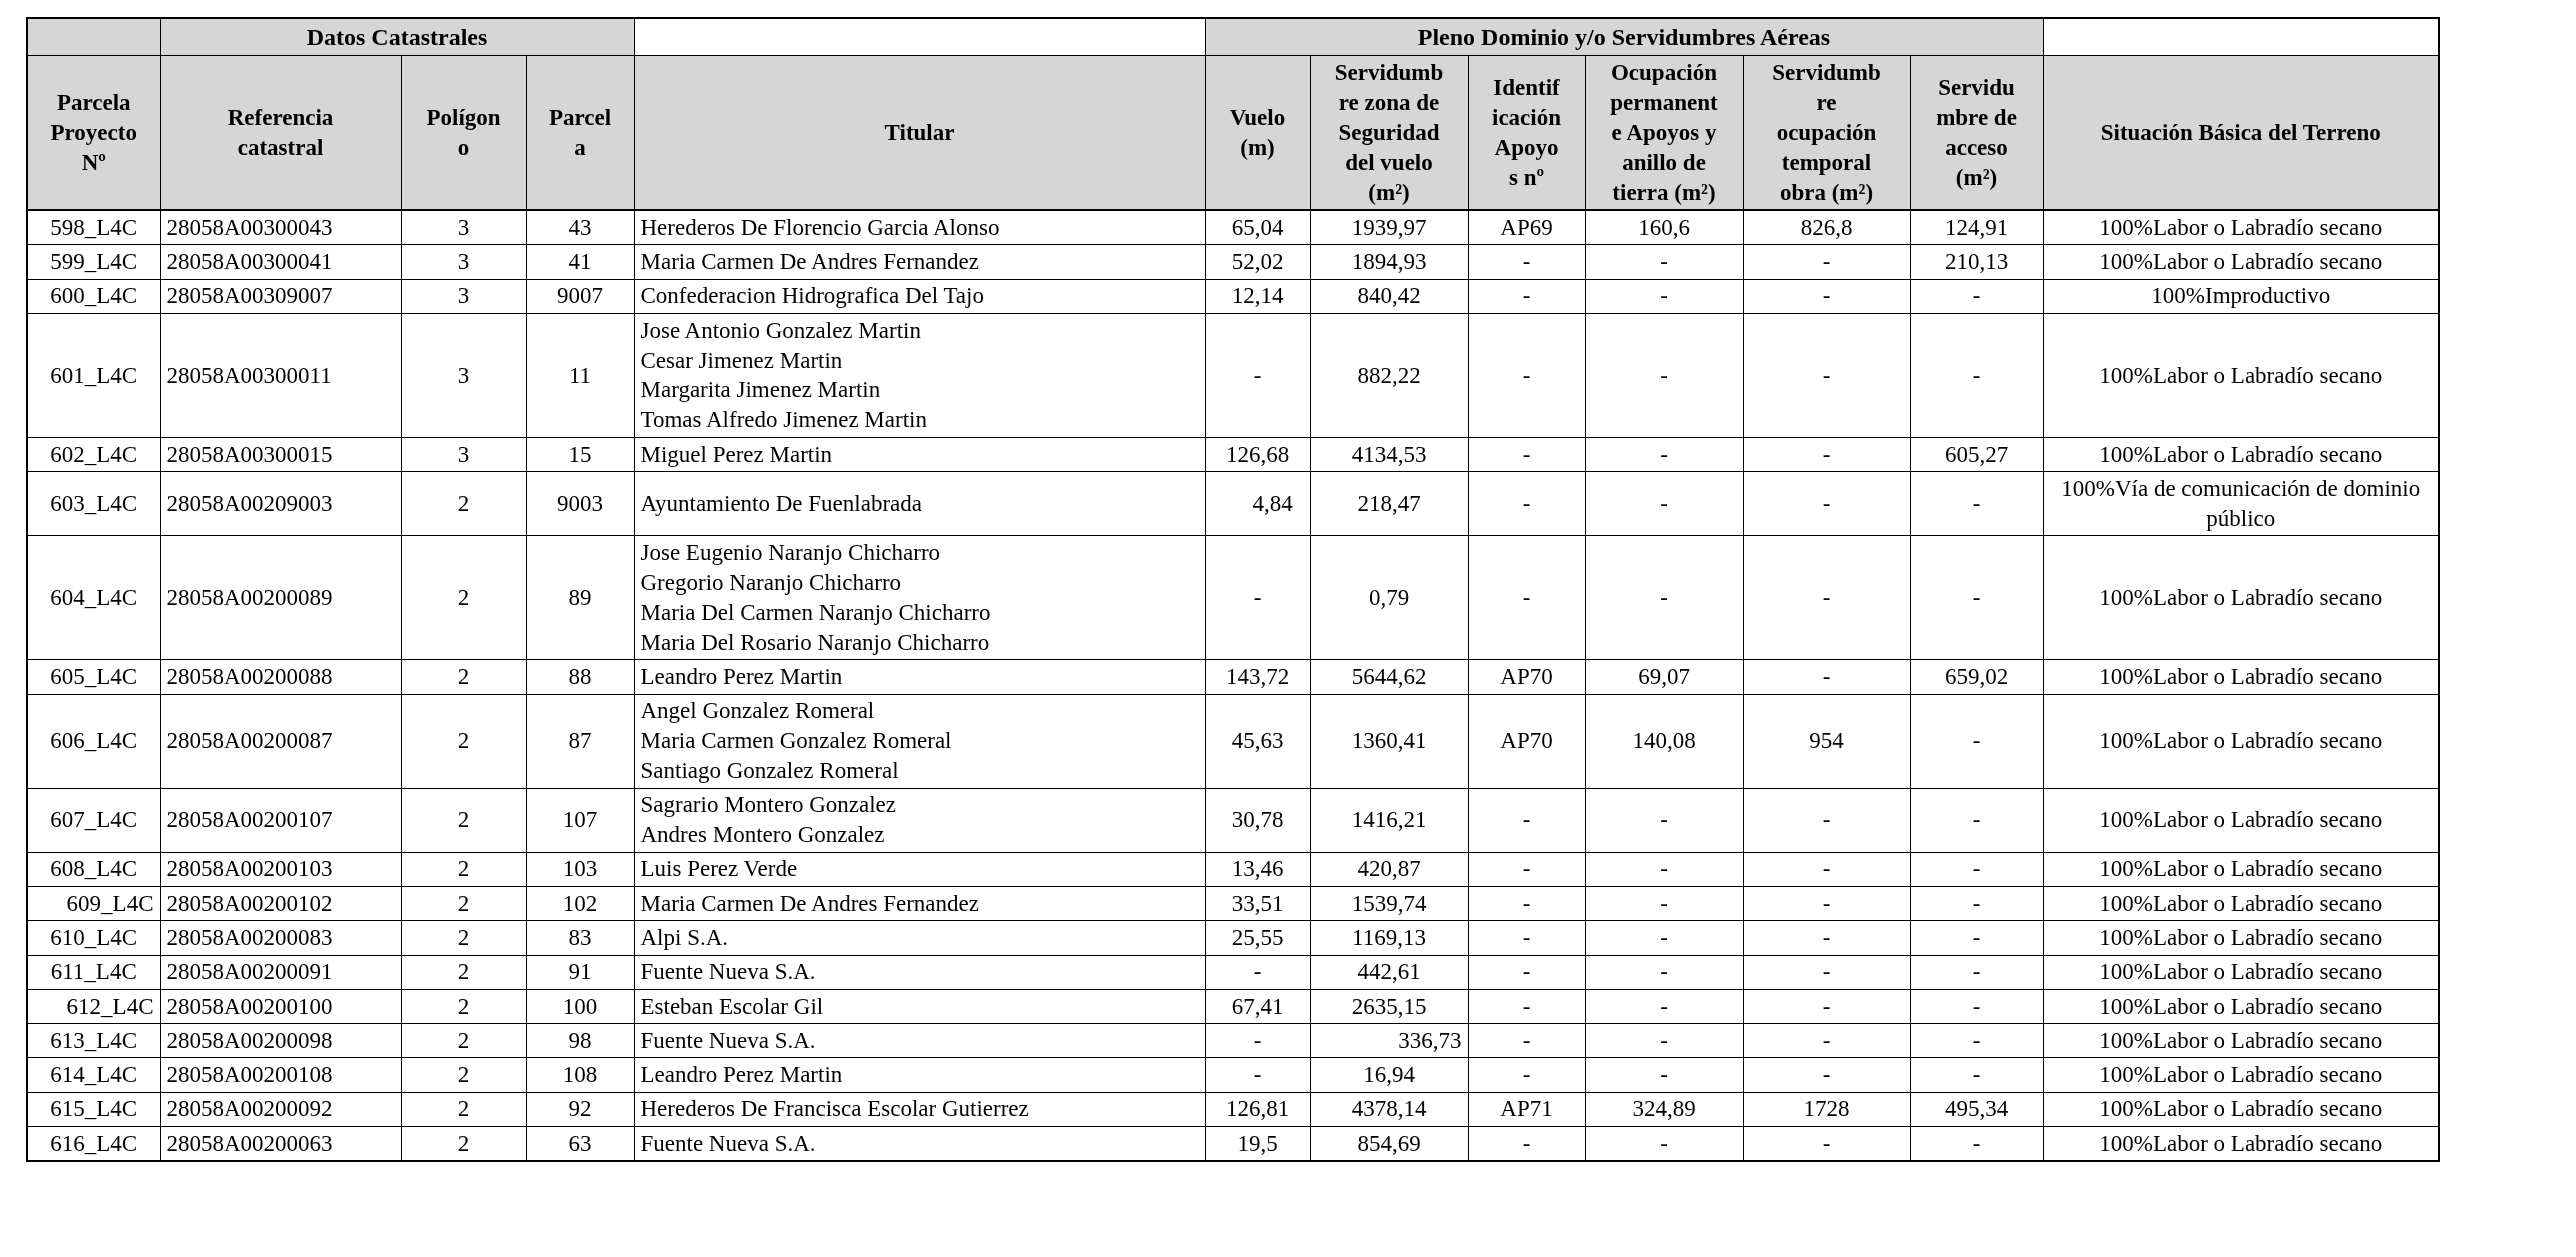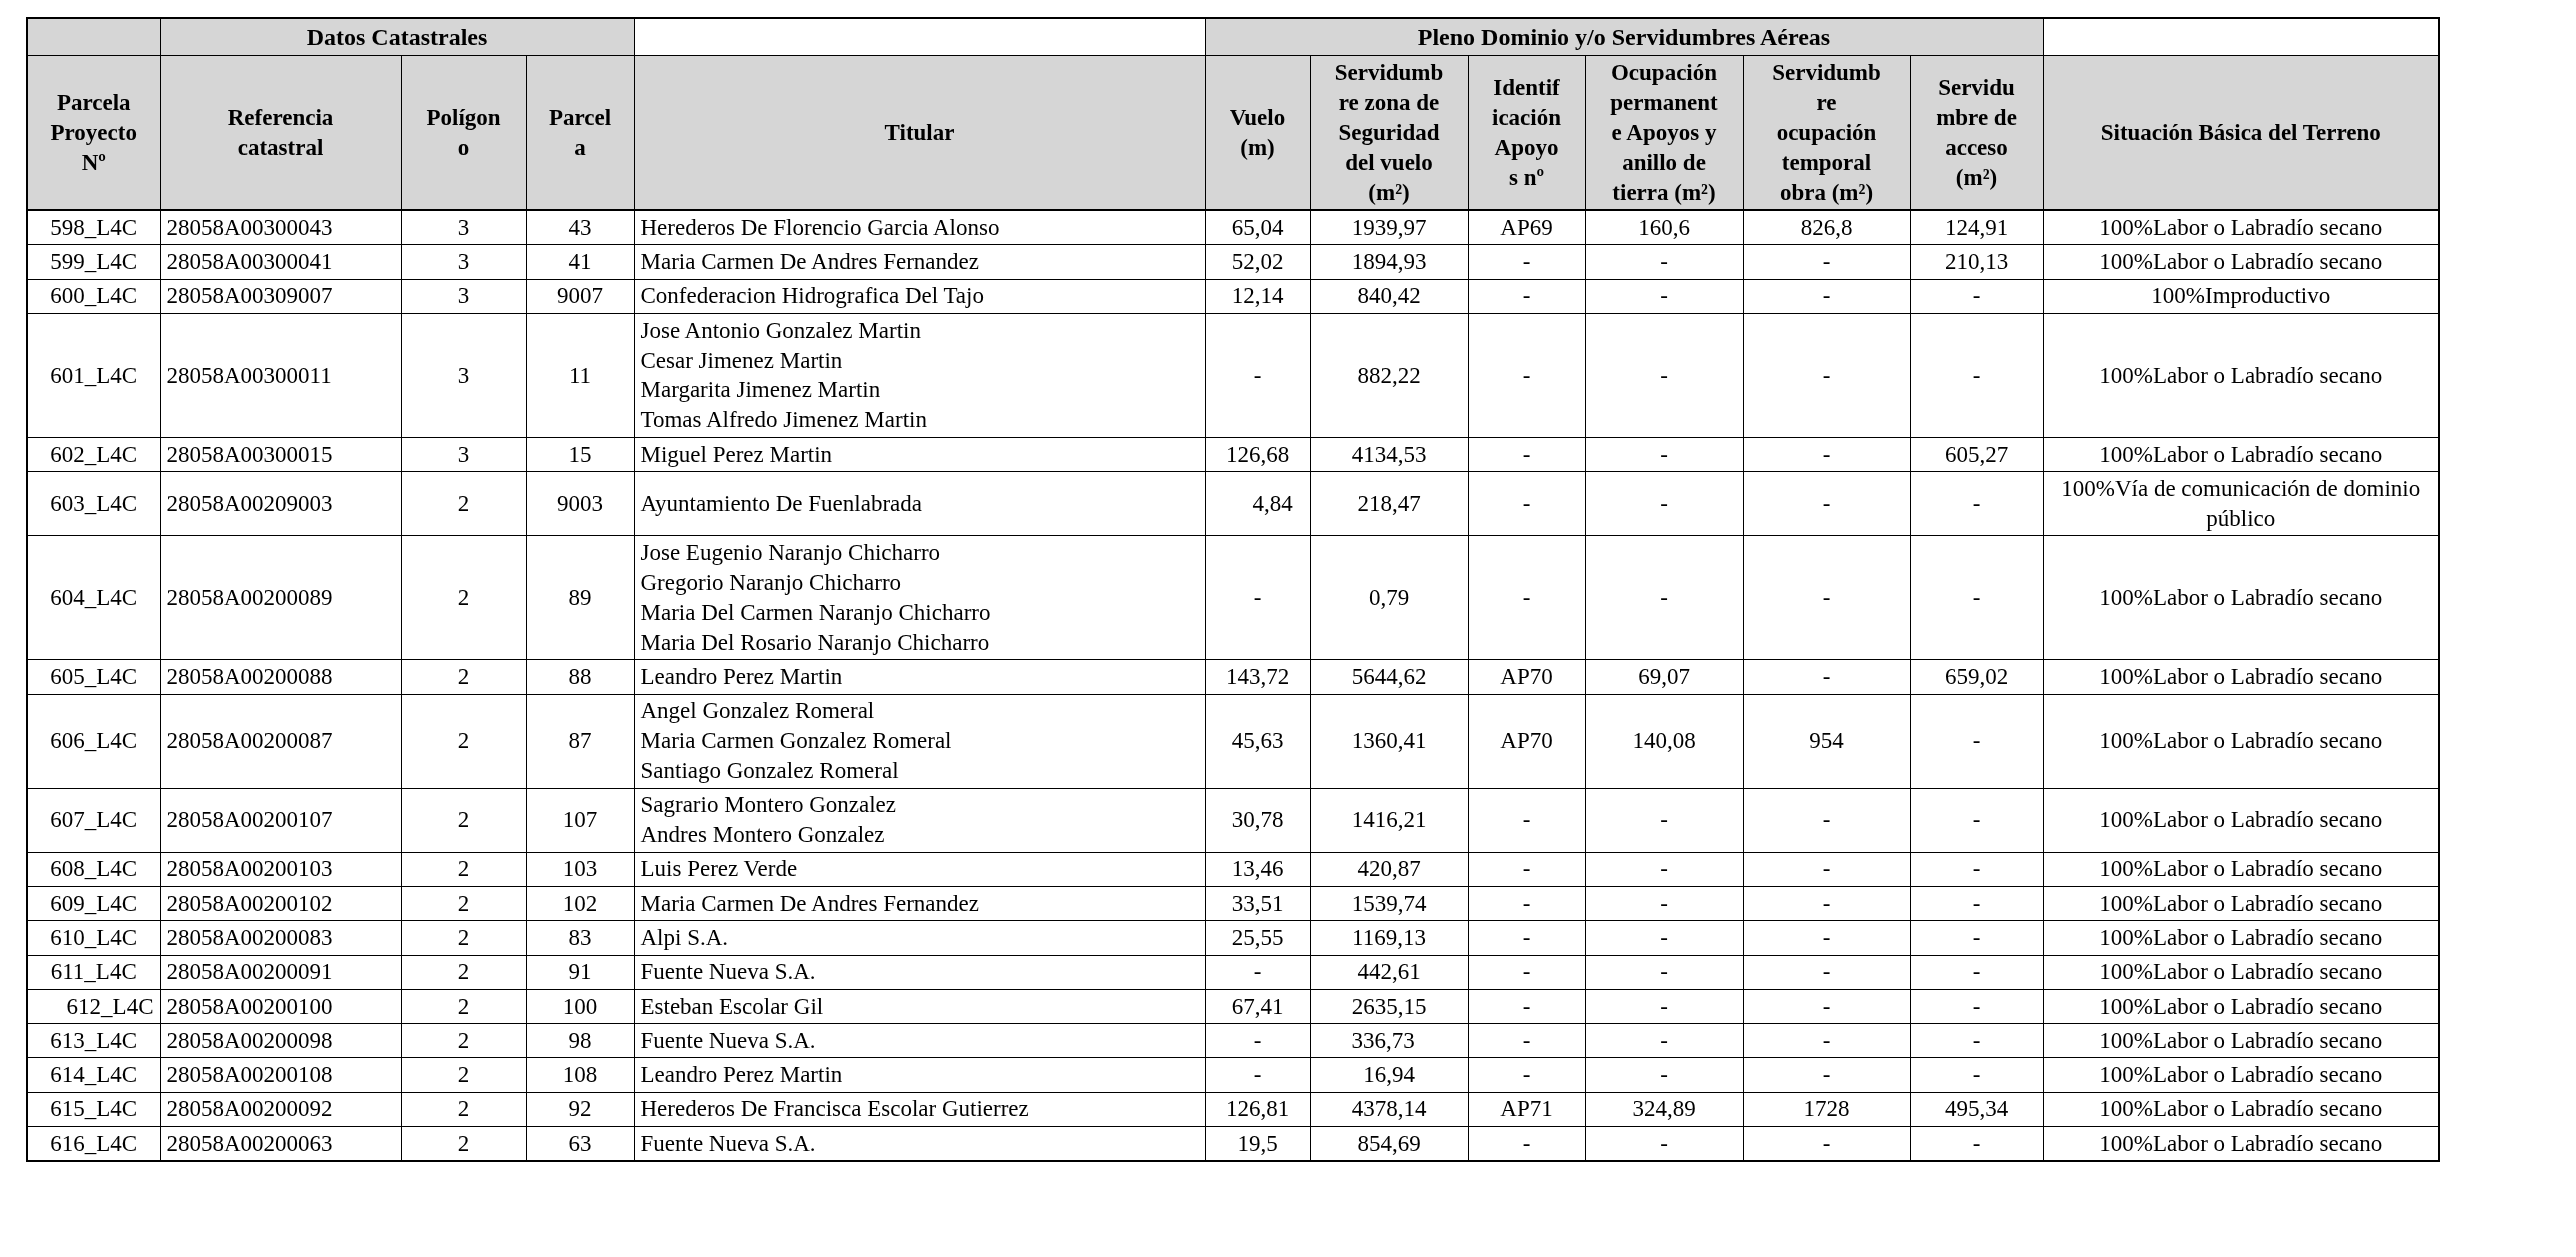--- a/index.html
+++ b/index.html
@@ -274,21 +274,21 @@
           <td style="text-align: left;">Luis Perez Verde</td>
           <td style="text-align: center;">13,46</td>
           <td style="text-align: center;">420,87</td>
           <td style="text-align: center;">-</td>
           <td style="text-align: center;">-</td>
           <td style="text-align: center;">-</td>
           <td style="text-align: center;">-</td>
           <td style="text-align: center;">100%Labor o Labradío secano</td>
         </tr>
         <tr>
-          <td style="text-align: center;">609_L4C</td>
+          <td style="text-align: right;">609_L4C</td>
           <td style="text-align: left;">28058A00200102</td>
           <td style="text-align: center;">2</td>
           <td style="text-align: center;">102</td>
           <td style="text-align: left;">Maria Carmen De Andres Fernandez</td>
           <td style="text-align: center;">33,51</td>
           <td style="text-align: center;">1539,74</td>
           <td style="text-align: center;">-</td>
           <td style="text-align: center;">-</td>
           <td style="text-align: center;">-</td>
           <td style="text-align: center;">-</td>
@@ -336,21 +336,21 @@
           <td style="text-align: center;">-</td>
           <td style="text-align: center;">100%Labor o Labradío secano</td>
         </tr>
         <tr>
           <td style="text-align: center;">613_L4C</td>
           <td style="text-align: left;">28058A00200098</td>
           <td style="text-align: center;">2</td>
           <td style="text-align: center;">98</td>
           <td style="text-align: left;">Fuente Nueva S.A.</td>
           <td style="text-align: center;">-</td>
-          <td style="text-align: left; padding-left: 41px;">336,73</td>
+          <td style="text-align: right; padding-left: 41px;">336,73</td>
           <td style="text-align: center;">-</td>
           <td style="text-align: center;">-</td>
           <td style="text-align: center;">-</td>
           <td style="text-align: center;">-</td>
           <td style="text-align: center;">100%Labor o Labradío secano</td>
         </tr>
         <tr>
           <td style="text-align: center;">614_L4C</td>
           <td style="text-align: left;">28058A00200108</td>
           <td style="text-align: center;">2</td>

